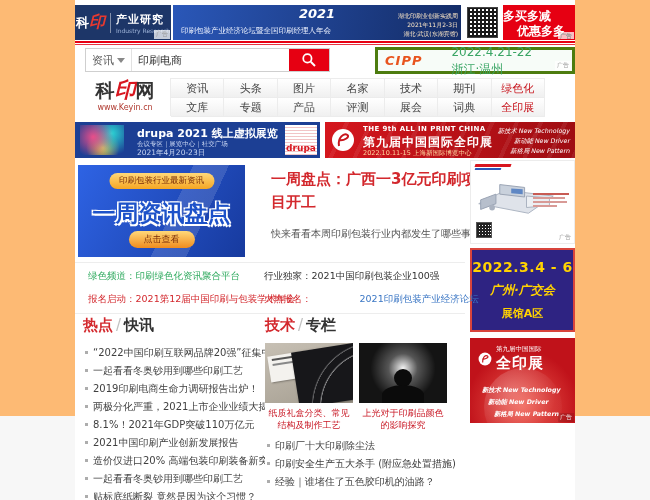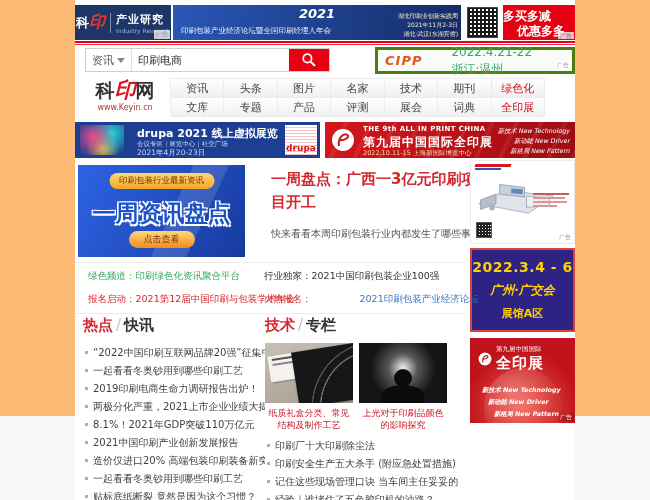--- a/index.html
+++ b/index.html
@@ -367,19 +367,18 @@
         <div class="sil-s"></div>
       </div>
     </div>
     <div class="caps">
       <div class="cap">纸质礼盒分类、常见结构及制作工艺</div>
       <div class="cap">上光对于印刷品颜色的影响探究</div>
     </div>
     <ul class="newslist tl">
       <li>印刷厂十大印刷除尘法</li>
       <li>印刷安全生产五大杀手 (附应急处置措施)</li>
-      <li>记住这些现场管理口诀 当车间主任妥妥的</li>
       <li>经验｜谁堵住了五色胶印机的油路？</li>
     </ul>
   </div>
 
 </div>
 </div>
 
 </body></html>

